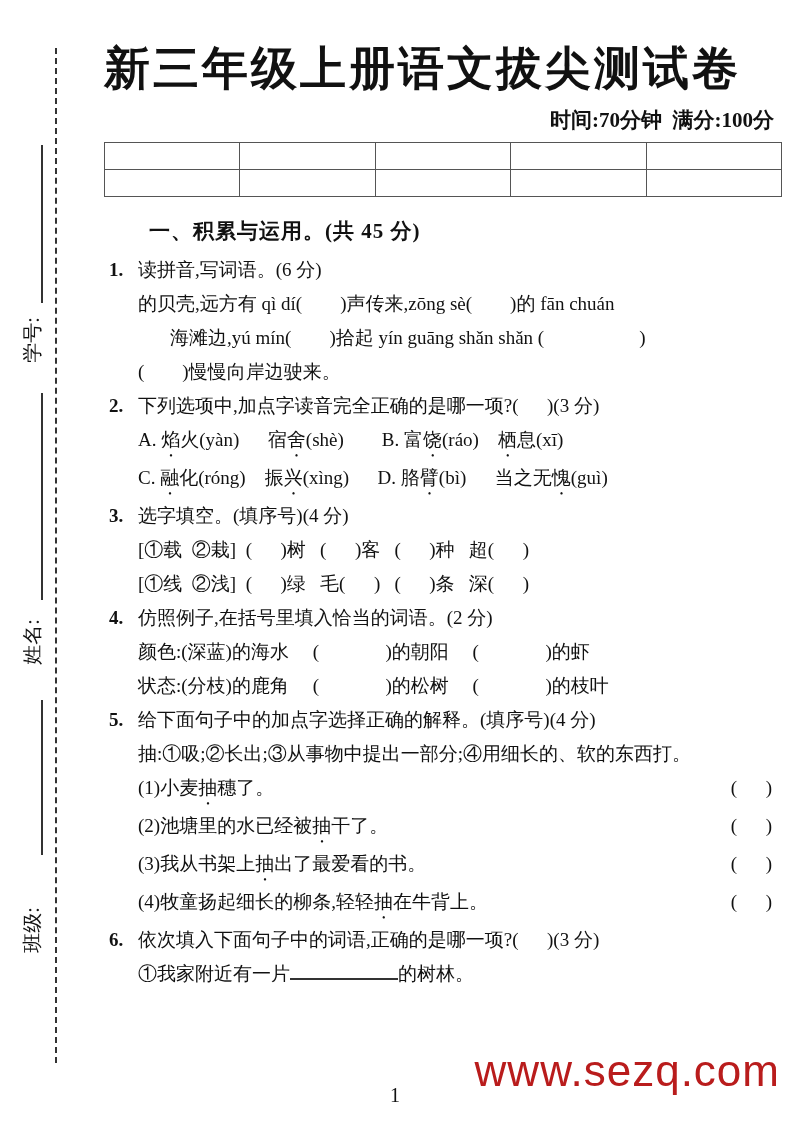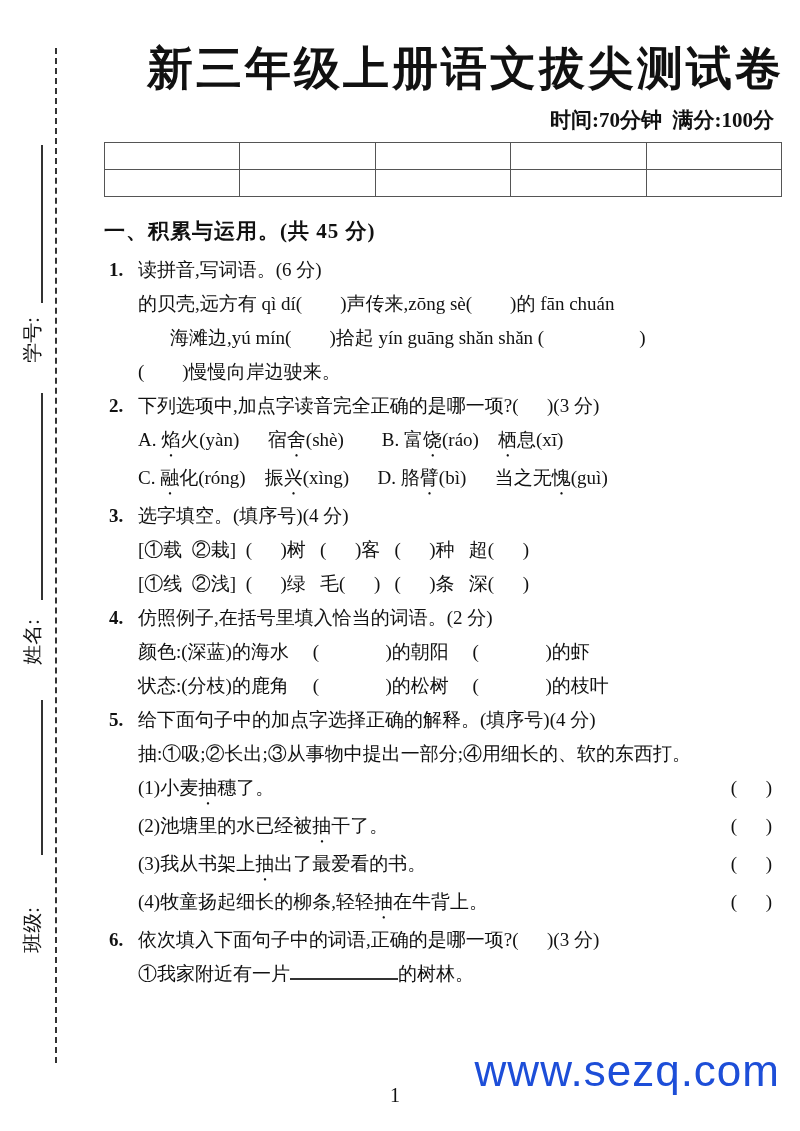--- a/index.html
+++ b/index.html
@@ -29,37 +29,37 @@
     white-space: nowrap;
   }
   .lb1 { top: 329px; }
   .lb2 { top: 631px; }
   .lb3 { top: 919px; }
 
   
   #main { position: absolute; left: 104px; top: 40px; width: 680px; }
 
   .title {
-    font-size: 46px; font-weight: bold; text-align: right;
+    font-size: 46px; font-weight: bold; text-align: left;
     letter-spacing: 3px; line-height: 1.25; white-space: nowrap;
   }
   .subtitle {
     font-size: 38px; font-weight: bold; text-align: center;
     line-height: 1.2; margin-top: 6px;
   }
   .meta {
     font-size: 21px; font-weight: bold; text-align: right;
     margin-top: 8px; padding-right: 10px; white-space: pre-wrap;
   }
   .score-table { width: 678px; border-collapse: collapse; margin-top: 8px; }
   .score-table td { border: 1px solid #555; height: 27px; padding: 0; }
 
   .sec-heading {
     font-size: 21px; font-weight: bold; margin-top: 20px;
-    letter-spacing: 1px; white-space: pre-wrap;
+    letter-spacing: 1px; white-space: pre-wrap; margin-left: 45px;
   }
 
   .q { position: relative; padding-left: 34px; font-size: 19px; }
   .q .qnum {
     position: absolute; left: 5px; top: 0;
     font-weight: bold; line-height: 34px;
   }
   .qtitle, .line { line-height: 34px; white-space: pre-wrap; }
   .indent2 { padding-left: 32px; }
   .ansrow { display: flex; justify-content: space-between; padding-right: 12px; gap: 33px; }
@@ -71,21 +71,21 @@
     -webkit-text-emphasis: filled dot #111;
     text-emphasis: filled dot #111;
     -webkit-text-emphasis-position: under left;
     text-emphasis-position: under left;
   }
 
   
   .pageno { position: absolute; left: 390px; top: 1084px; font-size: 20px; }
   .watermark {
     position: absolute; right: 20px; top: 1046px;
-    font-size: 44px; color: #1d4ed8; letter-spacing: 1px;
+    font-size: 44px; color: #b91c1c; letter-spacing: 1px;
     font-family: "Liberation Sans", "DejaVu Sans", sans-serif;
   }
 </style>
 </head>
 <body>
 
 <div class="dashline"></div>
 <div class="vline vl1"></div>
 <div class="vlabel lb1">学号:</div>
 <div class="vline vl2"></div>

